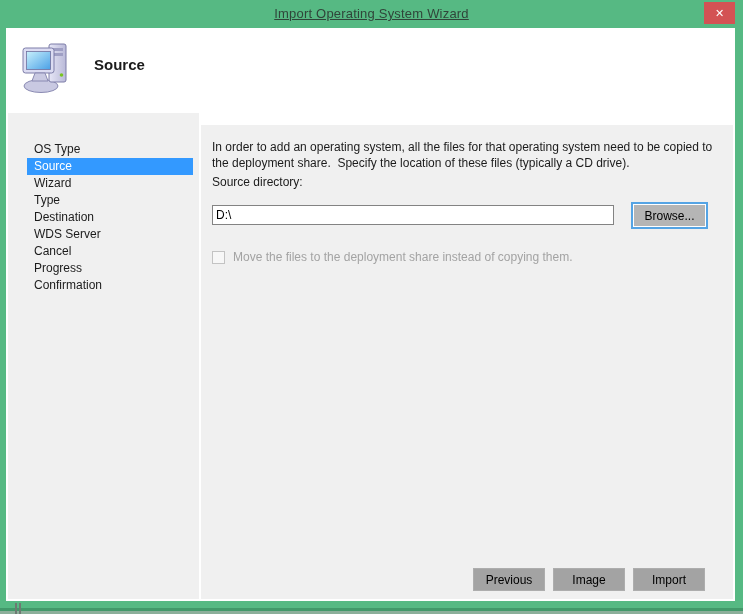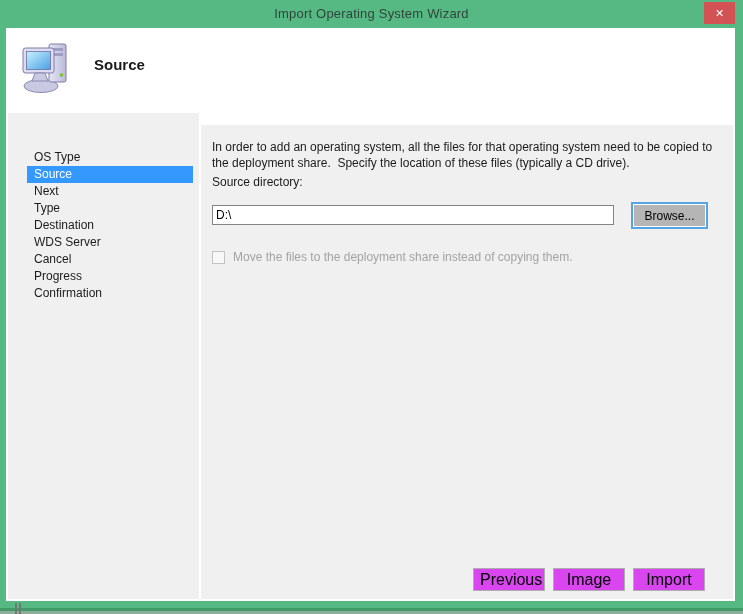--- a/index.html
+++ b/index.html
@@ -15,42 +15,42 @@
   
   .desktop-strip{position:absolute;left:0;top:611px;width:743px;height:3px;background:#8caf9a;}
   .desktop-mark{position:absolute;top:603px;width:2px;height:11px;background:#6d7a72;}
   .desktop-mark.m1{left:15px;}
   .desktop-mark.m2{left:19px;}
 
   
   .titlebar{position:absolute;left:0;top:0;width:743px;height:28px;}
   .titlebar .title{
     position:absolute;left:0;top:0;width:100%;height:28px;line-height:28px;
-    text-align:center;font-size:13px;color:#30453a;letter-spacing:.2px;
+    text-align:center;font-size:13px;color:#30453a;letter-spacing:.2px;text-decoration:underline;
   }
   .close-btn{
     position:absolute;right:8px;top:2px;width:31px;height:22px;background:#d35254;
     display:flex;align-items:center;justify-content:center;cursor:default;
   }
   .close-btn span{color:#ffffff;font-size:11px;font-weight:bold;line-height:1;}
 
   
   .client{position:absolute;left:6px;top:28px;width:729px;height:573px;background:#ffffff;}
 
   
   .header{position:absolute;left:0;top:0;width:729px;height:85px;background:#ffffff;}
   .header .pc-icon{position:absolute;left:14px;top:12px;}
   .header h1{
     position:absolute;left:88px;top:28px;margin:0;
     font-size:15px;font-weight:bold;color:#1b1b1b;
   }
 
   
   .sidebar{position:absolute;left:2px;top:85px;width:191px;height:486px;background:#f0f0f0;}
-  .step-list{padding-top:36px;}
+  .step-list{padding-top:28px;}
   .step{
     height:17px;line-height:17px;font-size:12px;color:#1b1b1b;
     padding-left:26px;margin-right:6px;cursor:default;white-space:nowrap;
   }
   .step.selected{
     background:#3399ff;color:#ffffff;
     margin-left:19px;margin-right:6px;padding-left:7px;
   }
 
   
@@ -76,22 +76,22 @@
   .chk-box{
     width:13px;height:13px;border:1px solid #c3c3c3;background:#f7f7f7;
     box-sizing:border-box;appearance:none;-webkit-appearance:none;margin:0;
   }
   .chk-label{margin-left:8px;font-size:12px;color:#a3a3a3;}
 
   
   .bottombar{position:absolute;left:195px;top:524px;width:532px;height:47px;background:#f0f0f0;}
   .nav-btn{
     position:absolute;top:16px;width:72px;height:23px;
-    background:#d946ef;border:1px solid #adadad;
-    font-family:inherit;font-size:16px;color:#000000;cursor:default;
+    background:#a3a3a3;border:1px solid #adadad;
+    font-family:inherit;font-size:12px;color:#000000;cursor:default;
     box-sizing:border-box;
   }
   .nav-btn.previous{left:272px;}
   .nav-btn.next{left:352px;}
   .nav-btn.cancel{left:432px;}
 </style>
 </head>
 <body>
 
 <div class="window">
@@ -126,21 +126,21 @@
         <rect x="6.5" y="11.5" width="24" height="18" fill="url(#scr)" stroke="#6f6f9d" stroke-width=".8"></rect>
         <path d="M15 33 h10 l3 8 h-16 z" fill="#c9c9e2" stroke="#8a8ab2"></path>
       </svg>
       <h1>Source</h1>
     </div>
 
     <div class="sidebar">
       <div class="step-list">
         <div class="step">OS Type</div>
         <div class="step selected">Source</div>
-        <div class="step">Next</div>
+        <div class="step">Wizard</div>
         <div class="step">Type</div>
         <div class="step">Destination</div>
         <div class="step">WDS Server</div>
         <div class="step">Cancel</div>
         <div class="step">Progress</div>
         <div class="step">Confirmation</div>
       </div>
     </div>
 
     <div class="content">

